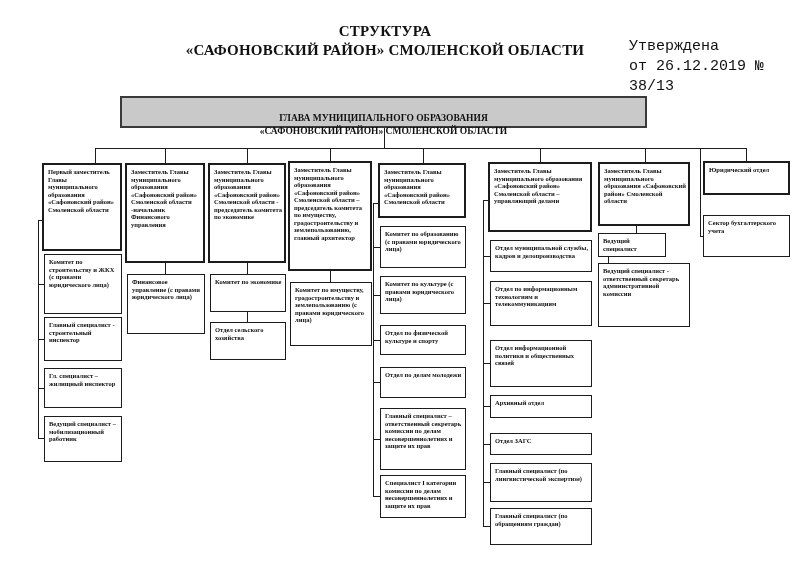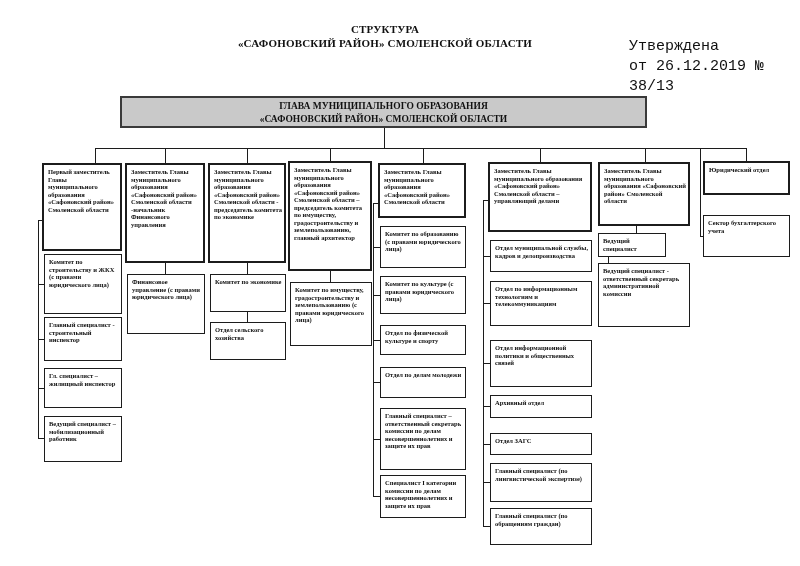--- a/index.html
+++ b/index.html
@@ -1,25 +1,25 @@
 <!DOCTYPE html>
 <html><head>
 <meta charset="utf-8">
 <style>
   * { margin:0; padding:0; box-sizing:border-box; }
   html,body { background:#fff; }
   body { width:800px; height:566px; font-family:"Liberation Serif", serif; color:#111; }
   .page { position:relative; width:800px; height:566px; background:#fff; overflow:hidden; }
   .title { position:absolute; left:100px; top:22px; width:570px; text-align:center;
-           font-weight:bold; font-size:11px; line-height:1.28; letter-spacing:0.2px; }
+           font-weight:bold; font-size:15px; line-height:1.28; letter-spacing:0.2px; }
   .approval { position:absolute; left:629px; top:37px; width:175px;
               font-size:15px; line-height:1.32;font-family:Liberation Mono, monospace; }
   .head { position:absolute; left:120px; top:96px; width:527px; height:32px;
           background:#c9c9c9; border:2px solid #3a3a3a; text-align:center;
-          font-weight:bold; font-size:9.5px; line-height:1.35; padding-top:2px; }
+          font-weight:bold; font-size:9.5px; line-height:1.35; padding-top:14px; }
   .box { position:absolute; background:#fff; border:1px solid #1c1c1c;
          font-weight:bold; font-size:6.5px; line-height:1.16;
          padding:3px 2px 2px 4px; overflow:hidden; }
   .b2 { border-width:2px; }
   .line { position:absolute; background:#1c1c1c; }
 </style>
 </head>
 <body>
 
 <div class="page">

